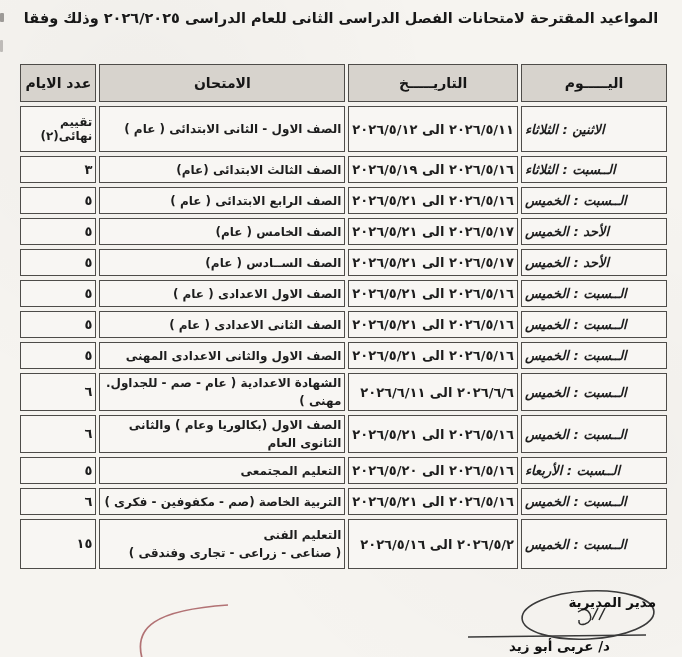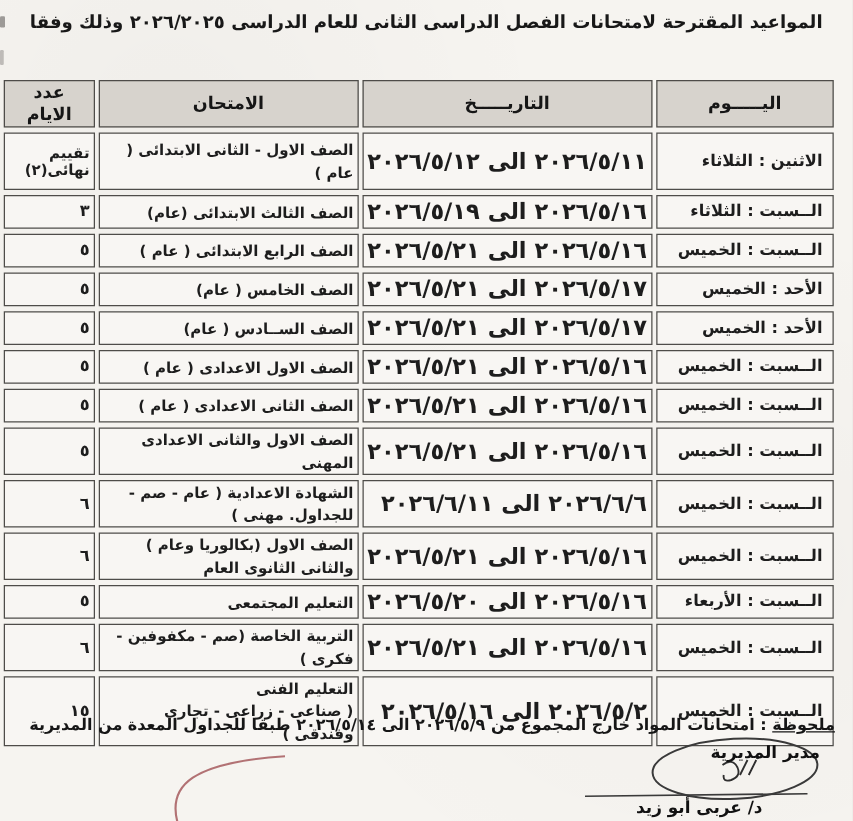--- a/index.html
+++ b/index.html
@@ -19,22 +19,22 @@
   table.schedule {
     position:absolute; top:60px; right:12px; direction:rtl;
     border-collapse:separate; border-spacing:3px 4px; table-layout:fixed;
   }
   .schedule th, .schedule td {
     border:1.5px solid #4e4c49; vertical-align:middle; 
     padding:0 3px; background:#f8f6f3; overflow:hidden;
   }
   .schedule th { background:#d7d3cd; font-size:14px; color:#161616; height:36px; line-height:1.3; }
   .schedule td { font-size:12.5px; color:#1d1d1d; height:25px; }
-  .schedule td.c-day  { text-align:right; padding-right:8px; font-size:13px; white-space:nowrap; }
-  .schedule td.c-date { font-size:18px; white-space:nowrap; }
+  .schedule td.c-day  { text-align:left; padding-right:8px; font-size:13px; white-space:nowrap;font-style:italic; }
+  .schedule td.c-date { font-size:13px; white-space:nowrap; }
   .schedule td.c-exam { font-size:12px; white-space:pre-line; line-height:1.5; }
   .schedule td.c-days { font-size:13px; white-space:pre-line; line-height:1.2; }
   tr.tall-a td { height:44px; }
   tr.tall-a td.c-days { font-size:12px; }
   tr.tall-b td { height:48px; }
 
   .note { position:absolute; top:573px; right:14px; left:10px; text-align:right;
     font-size:12.8px; color:#161616; white-space:nowrap; }
   .note-label { text-decoration:underline; }
 
@@ -151,23 +151,20 @@
       <tr class="tall-b">
         <td class="c-day">الــسبت : الخميس</td>
         <td class="c-date">٢٠٢٦/٥/٢ الى ٢٠٢٦/٥/١٦</td>
         <td class="c-exam">التعليم الفنى
 ( صناعى - زراعى - تجارى وفندقى )</td>
         <td class="c-days">١٥</td>
       </tr>
     </tbody>
   </table>
 
-  <div class="note">
-    <span class="note-label">ملحوظة</span><span> : امتحانات المواد خارج المجموع  من ٢٠٢٦/٥/٩ الى ٢٠٢٦/٥/١٤ طبقا للجداول المعدة من المديرية</span>
-  </div>
 
   <svg class="sig-art" width="220" height="72" viewBox="0 0 220 72">
     <ellipse cx="128" cy="29" rx="66" ry="24" fill="none" stroke="#3a3a3a" stroke-width="1.6" transform="rotate(-3 128 29)"></ellipse>
     <path d="M118 26 q8 -6 12 2 q3 7 -5 10 q-7 2 -6 -4" fill="none" stroke="#2f2f2f" stroke-width="1.5"></path>
     <path d="M132 34 l6 -12 M139 34 l6 -12" fill="none" stroke="#2f2f2f" stroke-width="1.5"></path>
     <circle cx="146" cy="20" r="1.4" fill="#2f2f2f"></circle>
     <line x1="8" y1="51" x2="186" y2="49" stroke="#3a3a3a" stroke-width="1.4"></line>
   </svg>
   <div class="sig-title">مدير المديرية</div>
   <div class="sig-name">د/ عربى أبو زيد</div>

